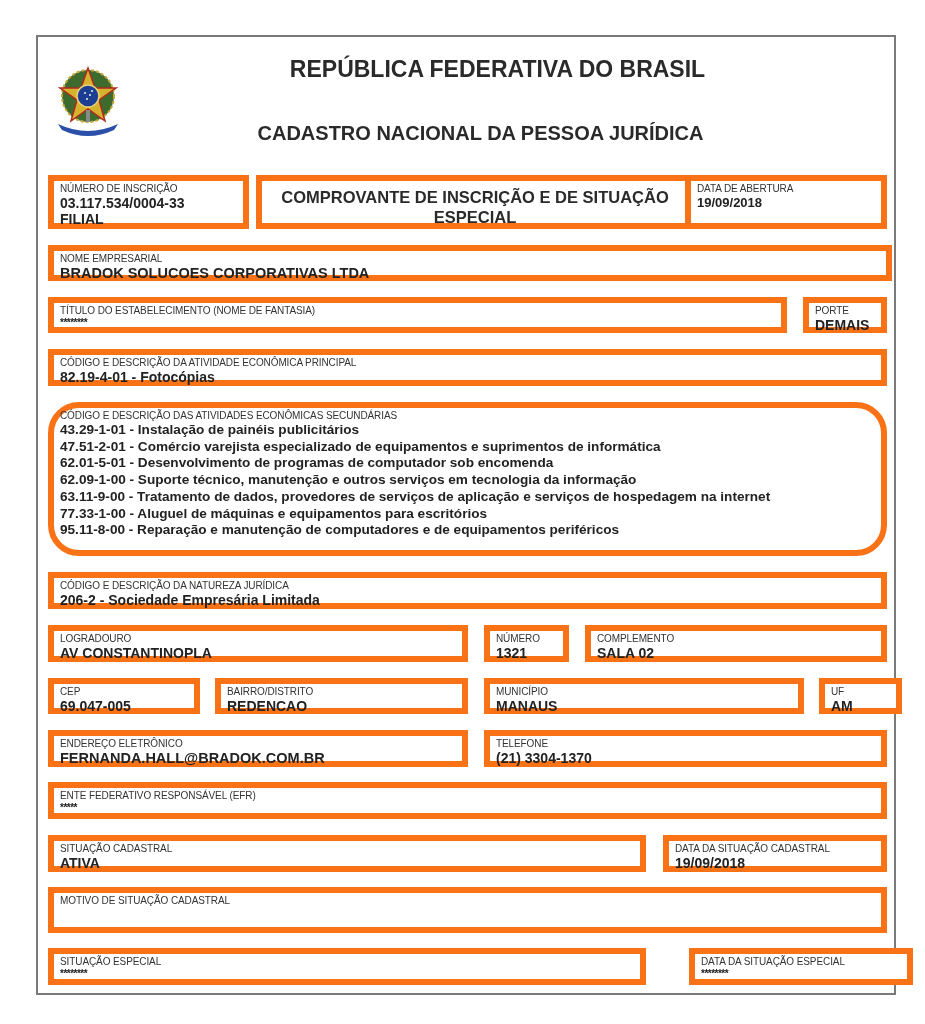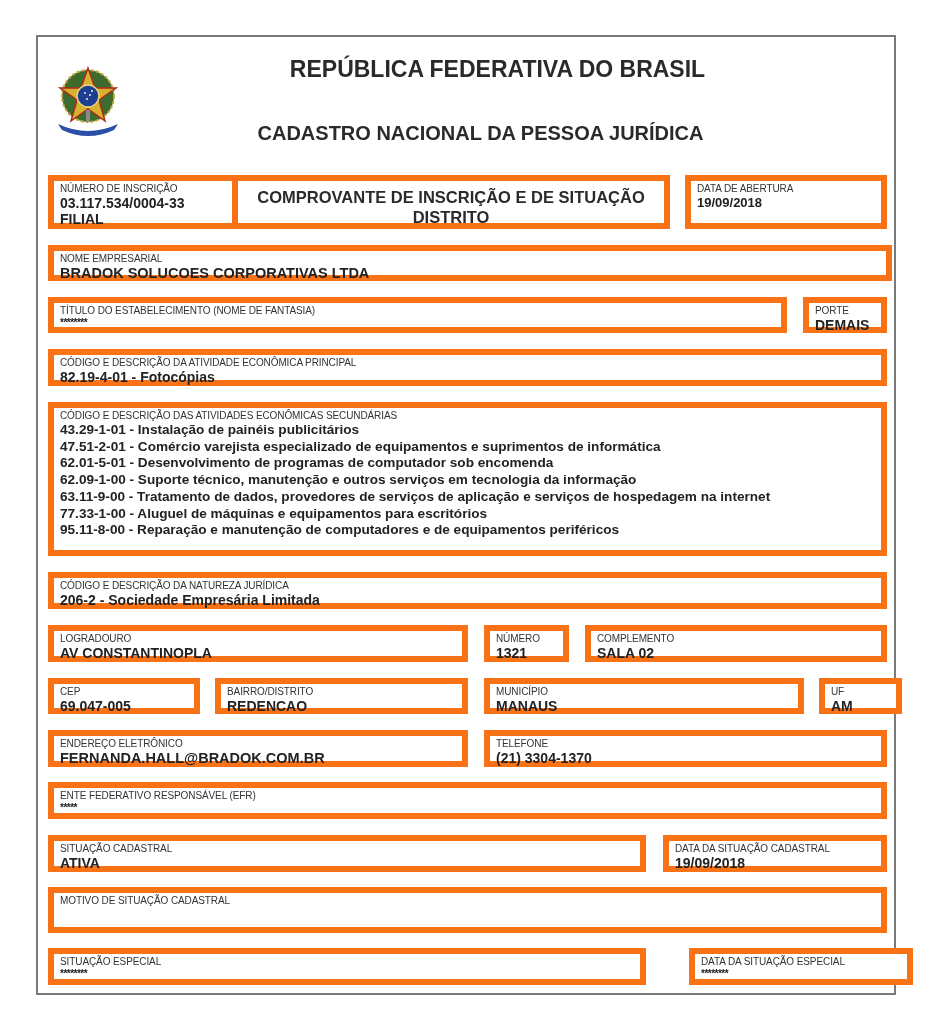--- a/index.html
+++ b/index.html
@@ -38,24 +38,24 @@
 </svg>
 
 <div class="title1"><span>REPÚBLICA FEDERATIVA DO BRASIL</span></div>
 <div class="title2"><span>CADASTRO NACIONAL DA PESSOA JURÍDICA</span></div>
 
 <div class="box" style="left:48px;top:175px;width:201px;height:54px;">
   <div class="lbl">NÚMERO DE INSCRIÇÃO</div>
   <div class="val">03.117.534/0004-33</div>
   <div class="val" style="top:30px;">FILIAL</div>
 </div>
-<div class="box" style="left:232px;top:175px;width:438px;height:54px;">
+<div class="box" style="left:256px;top:175px;width:438px;height:54px;">
   <div class="doc-title">
     <div>COMPROVANTE DE INSCRIÇÃO E DE SITUAÇÃO</div>
-    <div>DISTRITO</div>
+    <div>ESPECIAL</div>
   </div>
 </div>
 <div class="box" style="left:685px;top:175px;width:202px;height:54px;">
   <div class="lbl">DATA DE ABERTURA</div>
   <div class="val" style="font-size:13px;">19/09/2018</div>
 </div>
 
 <div class="box" style="left:48px;top:245px;width:844px;height:36px;">
   <div class="lbl">NOME EMPRESARIAL</div>
   <div class="val big">BRADOK SOLUCOES CORPORATIVAS LTDA</div>
@@ -68,21 +68,21 @@
 <div class="box" style="left:803px;top:297px;width:84px;height:36px;">
   <div class="lbl">PORTE</div>
   <div class="val">DEMAIS</div>
 </div>
 
 <div class="box" style="left:48px;top:349px;width:839px;height:37px;">
   <div class="lbl">CÓDIGO E DESCRIÇÃO DA ATIVIDADE ECONÔMICA PRINCIPAL</div>
   <div class="val">82.19-4-01 - Fotocópias</div>
 </div>
 
-<div class="box" style="left:48px;top:402px;width:839px;height:154px;">
+<div class="box" style="left:48px;top:402px;width:839px;height:154px;border-radius:31px;">
   <div class="lbl">CÓDIGO E DESCRIÇÃO DAS ATIVIDADES ECONÔMICAS SECUNDÁRIAS</div>
   <div class="act-list">
     <div>43.29-1-01 - Instalação de painéis publicitários</div>
     <div>47.51-2-01 - Comércio varejista especializado de equipamentos e suprimentos de informática</div>
     <div>62.01-5-01 - Desenvolvimento de programas de computador sob encomenda</div>
     <div>62.09-1-00 - Suporte técnico, manutenção e outros serviços em tecnologia da informação</div>
     <div>63.11-9-00 - Tratamento de dados, provedores de serviços de aplicação e serviços de hospedagem na internet</div>
     <div>77.33-1-00 - Aluguel de máquinas e equipamentos para escritórios</div>
     <div>95.11-8-00 - Reparação e manutenção de computadores e de equipamentos periféricos</div>
   </div>

